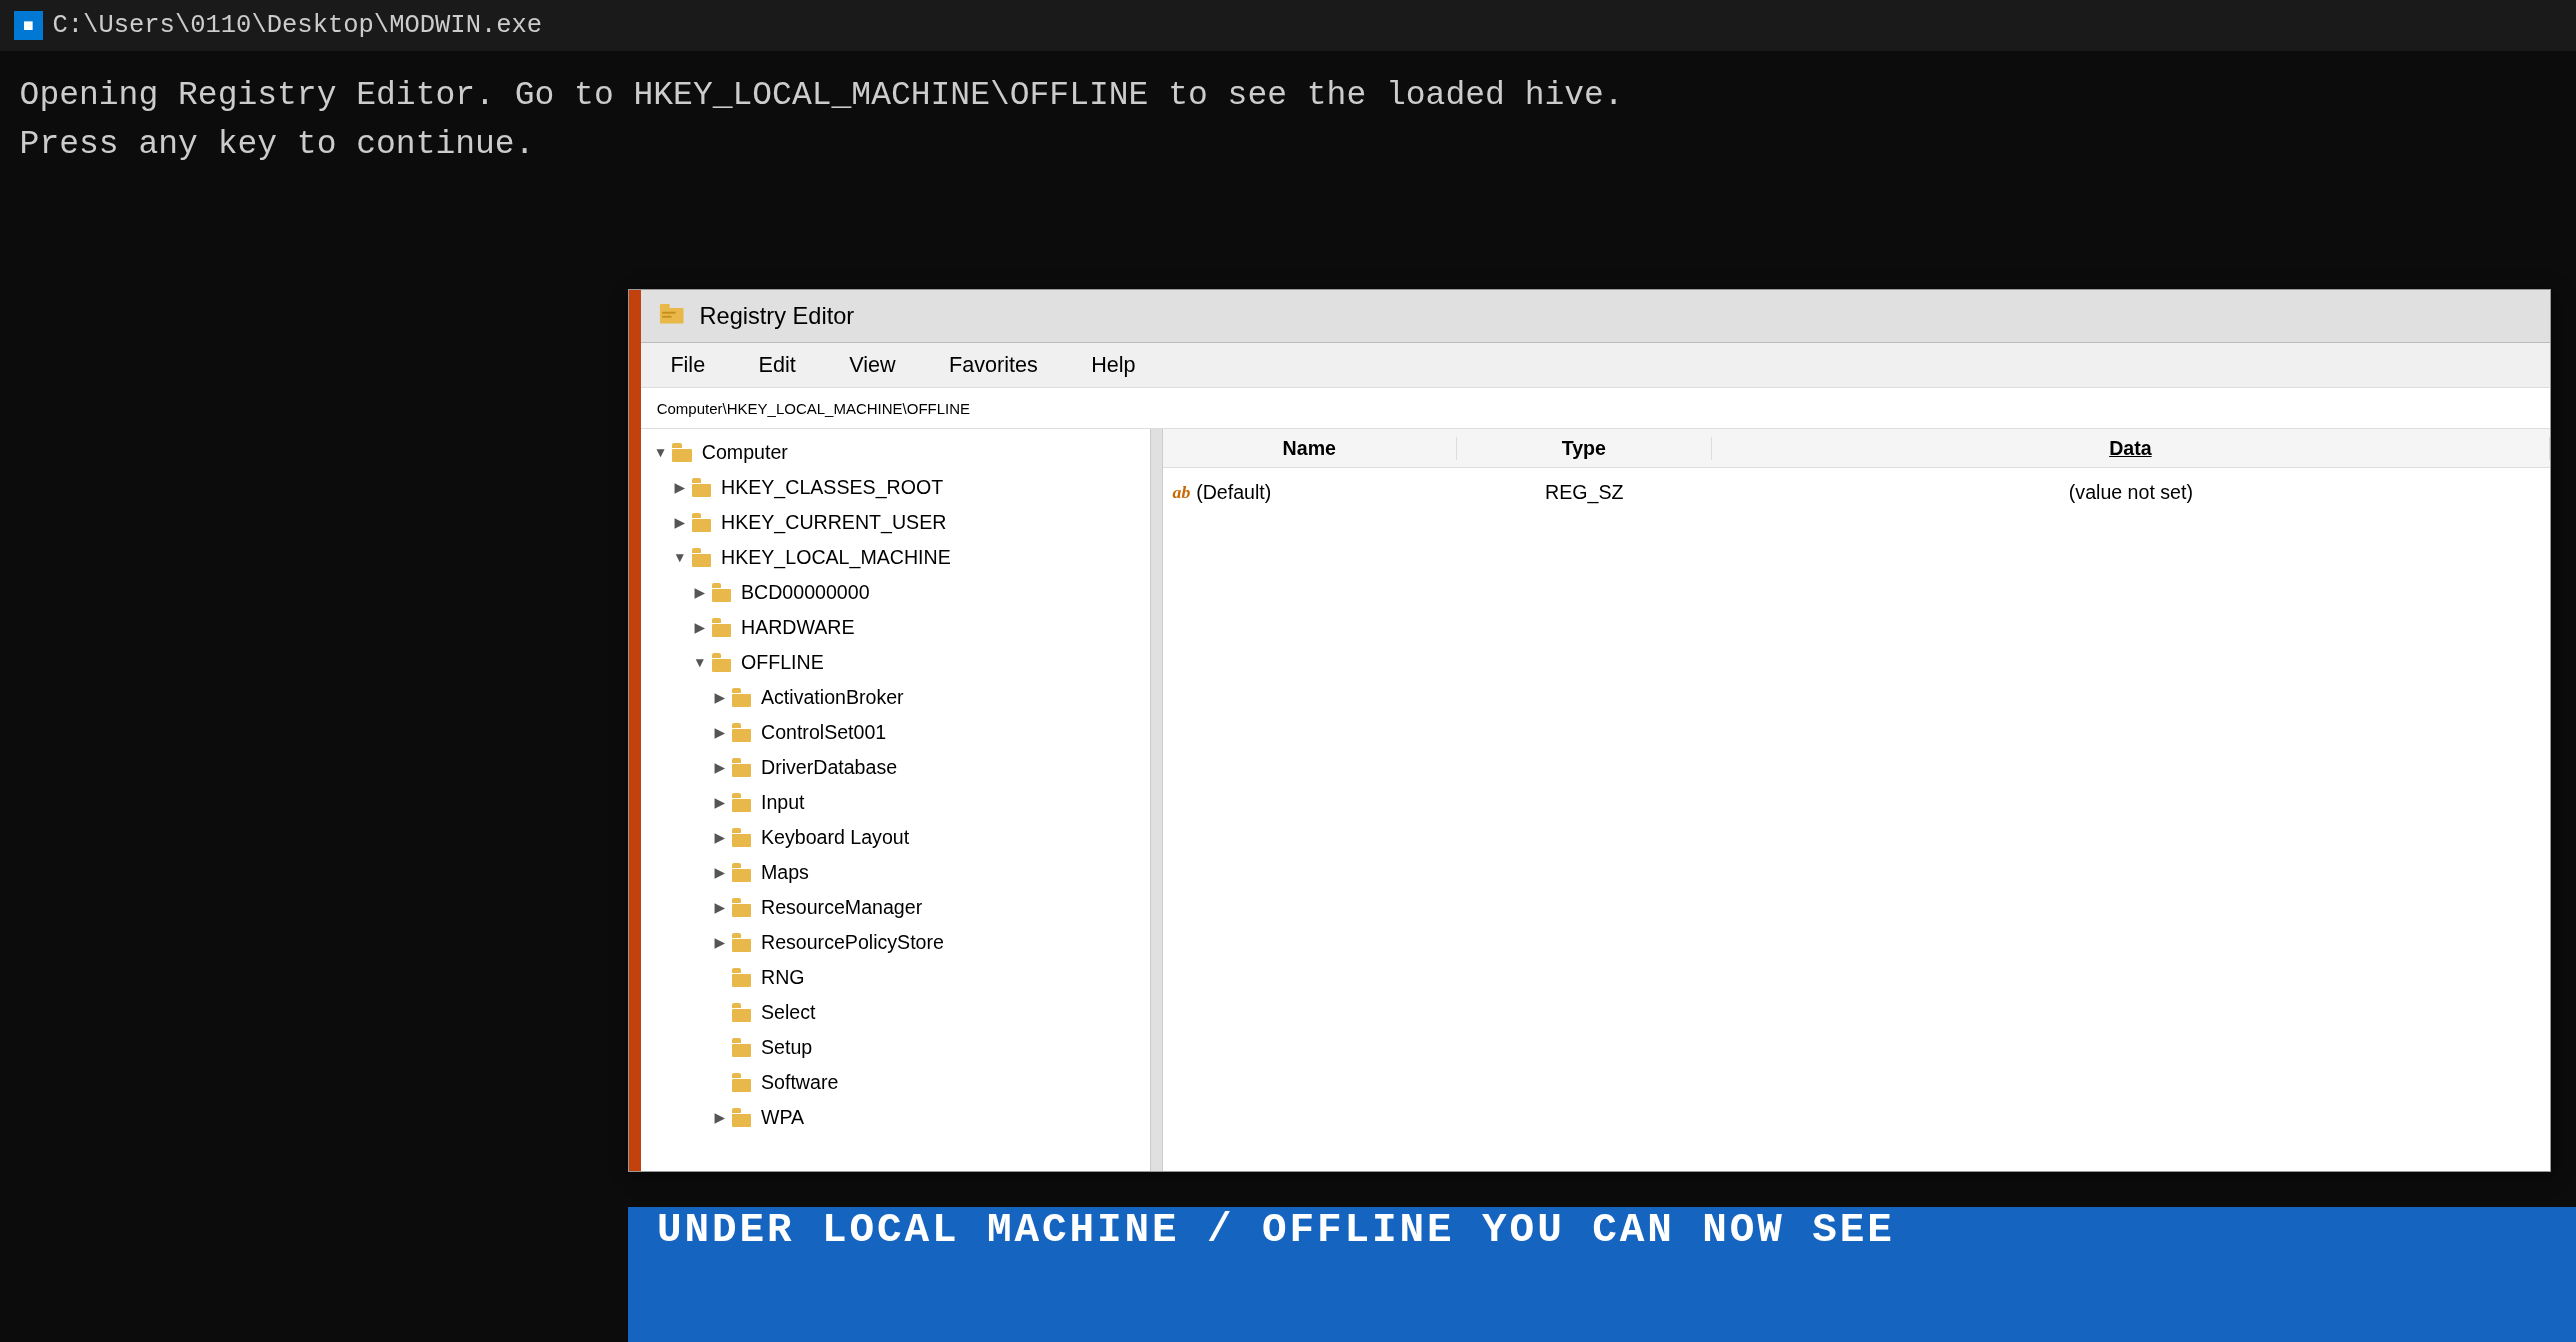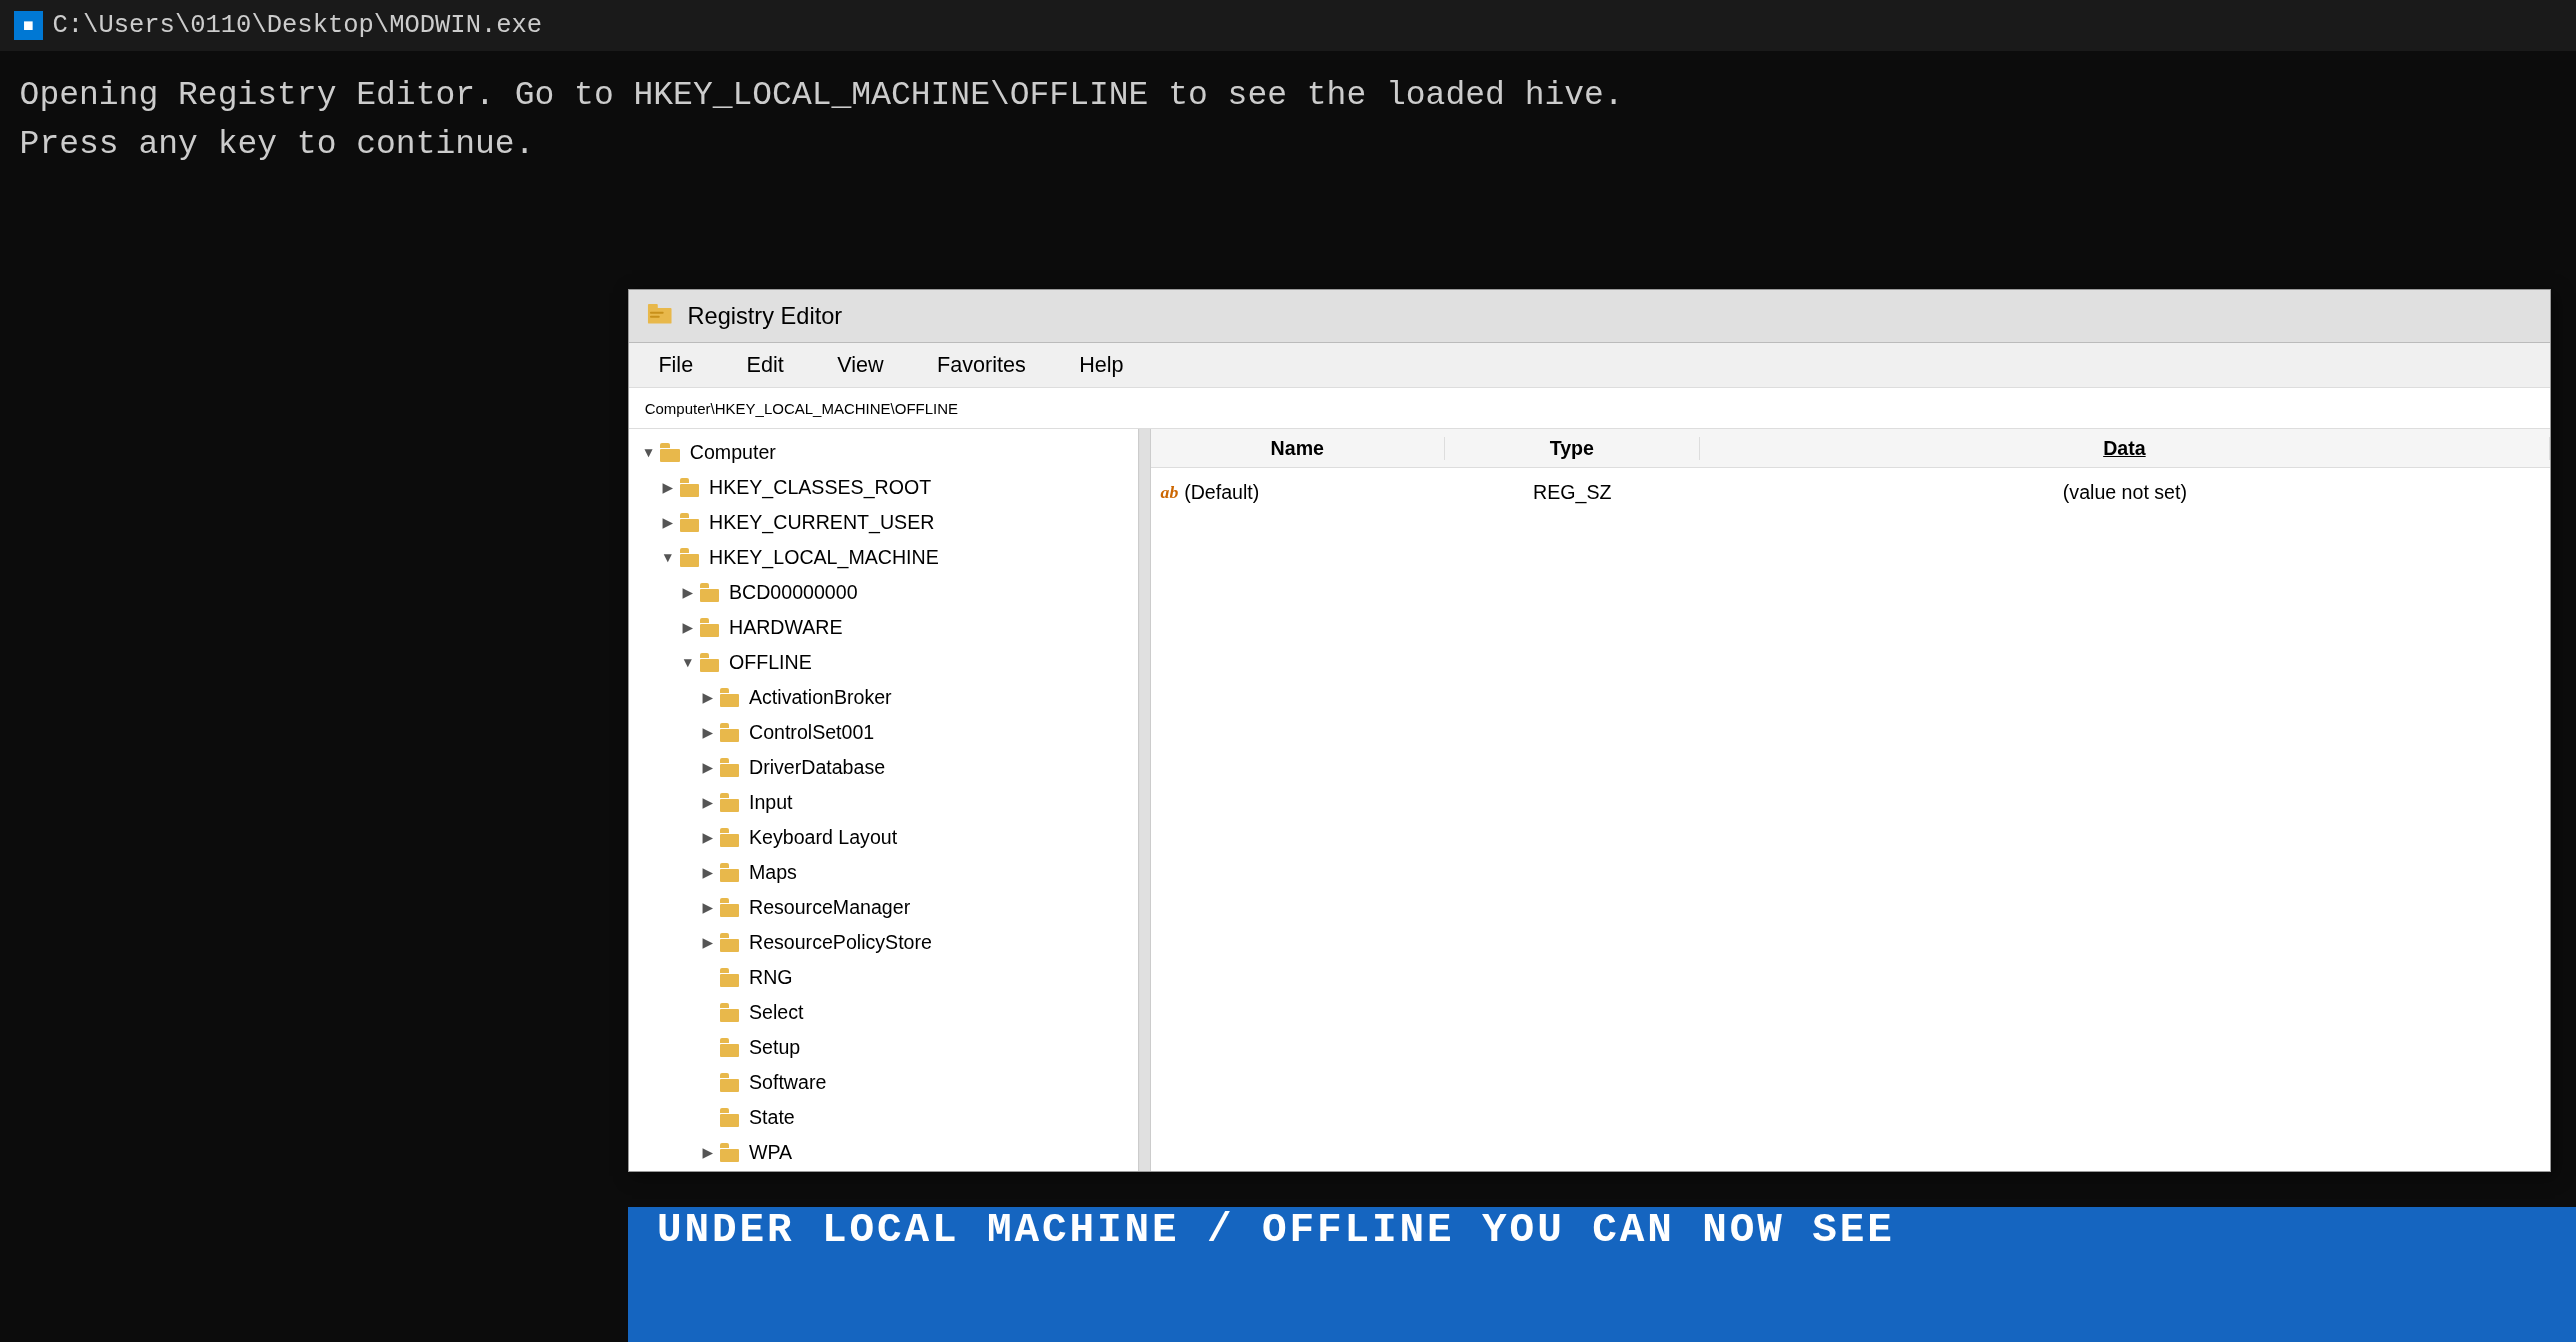--- a/index.html
+++ b/index.html
@@ -58,25 +58,26 @@
       line-height: 1.5;
     }
 
     
     #registry-window {
       position: absolute;
       top: 289px;
       left: 628px;
       width: 1923px;
       height: 883px;
-      background: #0f172a;
+      background: #c2410c;
       border: 1px solid #999;
       box-shadow: 3.9px 3.9px 15.7px rgba(0,0,0,0.5);
       display: flex;
       flex-direction: column;
+      padding-left: 12px;
     }
 
     #reg-title-bar {
       height: 53px;
       background: #e0e0e0;
       border-bottom: 1px solid #bbb;
       display: flex;
       align-items: center;
       padding: 0 15.7px;
       font-family: 'Segoe UI', Arial, sans-serif;
@@ -496,28 +497,20 @@
 
       <div class="tree-item indent-3">
         <span class="tree-arrow">&nbsp;</span>
         <div class="tree-folder-icon">
           <div class="folder-tab"></div>
           <div class="folder-body"></div>
         </div>
         <span>Software</span>
       </div>
 
-      <div class="tree-item indent-3">
-        <span class="tree-arrow">&nbsp;</span>
-        <div class="tree-folder-icon">
-          <div class="folder-tab"></div>
-          <div class="folder-body"></div>
-        </div>
-        <span>State</span>
-      </div>
 
       <div class="tree-item indent-3">
         <span class="tree-arrow">▶</span>
         <div class="tree-folder-icon">
           <div class="folder-tab"></div>
           <div class="folder-body"></div>
         </div>
         <span>WPA</span>
       </div>
 

